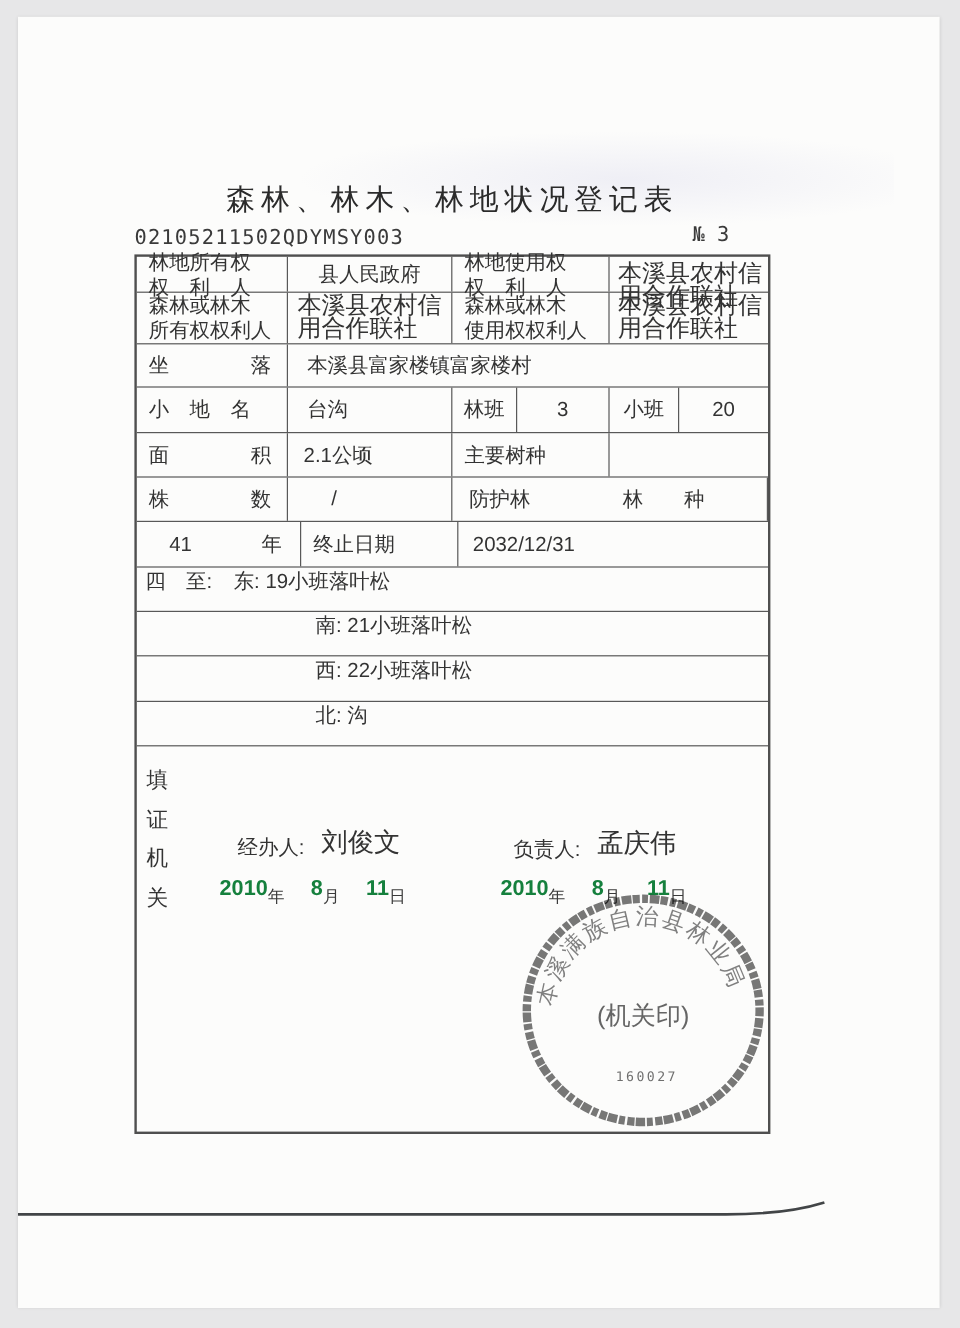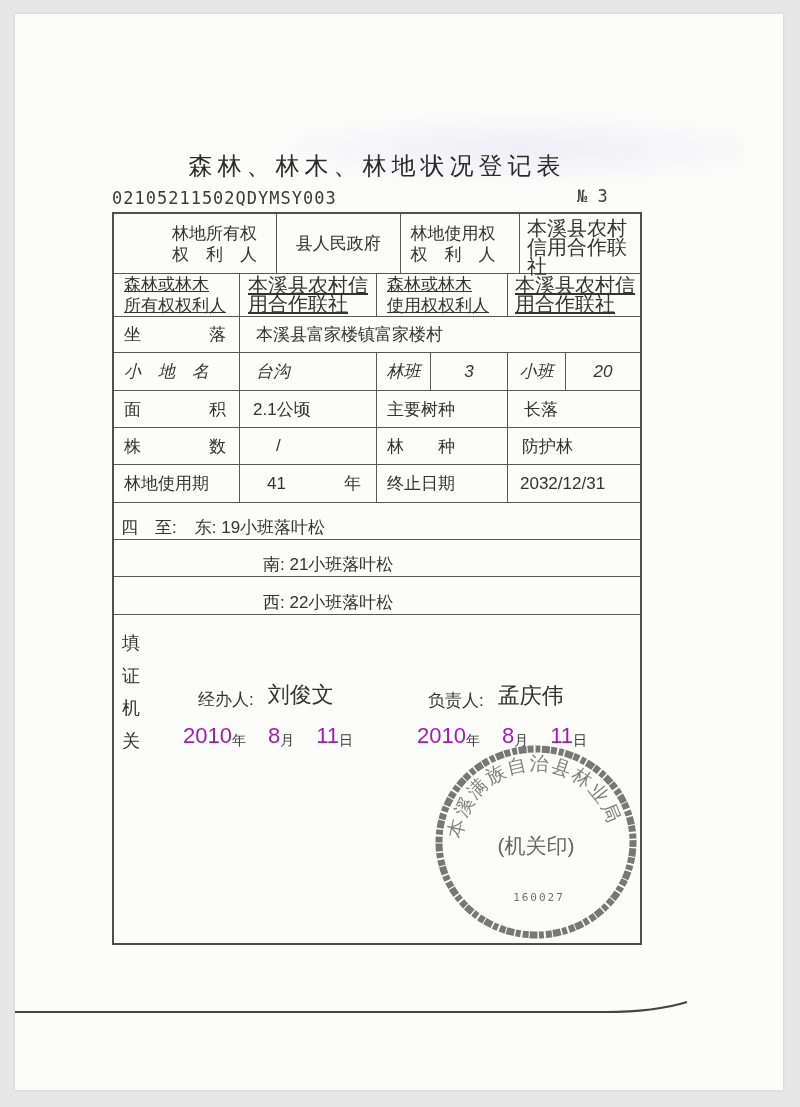--- a/index.html
+++ b/index.html
@@ -40,39 +40,39 @@
     box-sizing:border-box;border:2px solid #4f4f4f;
     font-size:17px;color:#333;
   }
   .trow{display:flex;box-sizing:border-box;border-bottom:1px solid #585858;}
   .trow:last-child{border-bottom:none;padding-left:48px;}
   .tcell{box-sizing:border-box;border-right:1px solid #585858;display:flex;flex-direction:column;justify-content:center;padding:2px 0 2px 10px;}
   .tcell.last{border-right:none;}
   .tcell.center{align-items:center;padding-left:0;}
   .lbl2 div{line-height:21px;}
   .smallval{font-size:20px;line-height:19px;padding-right:2px;}
-  .r1{height:60px;padding-left:48px;} .r2{height:43px;text-decoration:underline;} .r3{height:36px;} .r4{height:38px;font-style:italic;}
+  .r1{height:30px;} .r2{height:43px;} .r3{height:36px;} .r4{height:38px;}
   .r5{height:37px;} .r6{height:37px;justify-content:space-between;} .r7{height:38px;}
   .r8{height:37px;} .r9{height:37px;} .r10{height:38px;} .r11{height:37px;}
   .r12{height:154px;} .r13{height:151px;position:relative;}
   .wA{width:126px;} .wB{width:137px;} .wC{width:131px;} .wD{width:132px;}
   .wC1{width:54px;} .wC2{width:77px;} .wD1{width:58px;} .wD2{width:74px;}
-  .boundrow{display:flex;align-items:flex-end;box-sizing:border-box;border-bottom:1px solid #585858;padding-left:7px;}
+  .boundrow{display:flex;align-items:flex-start;box-sizing:border-box;border-bottom:1px solid #585858;padding-left:7px;}
   .bound-indent{padding-left:149px;}
   .bound-gap{margin-left:18px;}
   .noterow{align-items:flex-start;padding-top:17px;}
   .note-gap{margin-left:26px;}
   .org-vert{
     position:absolute;left:8px;top:12px;width:24px;
     font-size:18px;line-height:32.5px;word-break:break-all;letter-spacing:0;
   }
   .sigline{position:absolute;display:flex;align-items:baseline;text-align:center;}
   .signame{font-size:22px;margin-left:14px;position:relative;top:-3px;}
   .dateline{position:absolute;display:flex;align-items:flex-start;}
-  .dnum{font-size:22px;color:#a21caf;}
+  .dnum{font-size:18px;color:#15803d;font-weight:bold;}
   .dunit{font-size:14px;margin-top:9px;margin-right:22px;color:#3a3a3a;}
   .stamp{
     position:absolute;left:431px;top:741px;width:210px;height:206px;
     mix-blend-mode:multiply;opacity:0.88;
     filter:blur(0.4px) contrast(0.95);
     z-index:6;
   }
   .artifact-line{position:absolute;left:15px;top:993px;width:690px;height:26px;}
 </style>
 </head>
@@ -126,49 +126,50 @@
       <div class="tcell wC1 center">林班</div>
       <div class="tcell wC2 center">3</div>
       <div class="tcell wD1 center">小班</div>
       <div class="tcell wD2 last center">20</div>
     </div>
 
     <div class="trow r5">
       <div class="tcell wA">面　　　　积</div>
       <div class="tcell wB" style="padding-left:13px;">2.1公顷</div>
       <div class="tcell wC">主要树种</div>
-      <div class="tcell wD last" style="padding-left:16px;">长落</div>
     </div>
 
     <div class="trow r6">
       <div class="tcell wA">株　　　　数</div>
       <div class="tcell wB" style="padding-left:36px;">/</div>
+      <div class="tcell wD last" style="padding-left:14px;">防护林</div>
       <div class="tcell wC">林　　种</div>
-      <div class="tcell wD last" style="padding-left:14px;">防护林</div>
     </div>
 
     <div class="trow r7">
-      <div class="tcell wA">林地使用期</div>
       <div class="tcell wB" style="flex-direction:row;align-items:center;padding-left:12px;">
         <span>41</span>
         <span style="margin-left:58px;">年</span>
       </div>
       <div class="tcell wC">终止日期</div>
       <div class="tcell wD last" style="padding-left:12px;">2032/12/31</div>
     </div>
 
     <div class="boundrow r8">
       <span>四　至:</span>
       <span class="bound-gap">东: 19小班落叶松</span>
     </div>
     <div class="boundrow r9 bound-indent">
       <span>南: 21小班落叶松</span>
     </div>
     <div class="boundrow r10 bound-indent">
       <span>西: 22小班落叶松</span>
+    </div>
+    <div class="boundrow r11 bound-indent">
+      <span>北: 沟</span>
     </div>
 
 
     <div class="trow r13" style="border-bottom:none;display:block;">
       <div class="org-vert">填证机关</div>
 
       <div class="sigline" style="left:84px;top:68px;">
         <span>经办人:</span>
         <span class="signame">刘俊文</span>
       </div>

